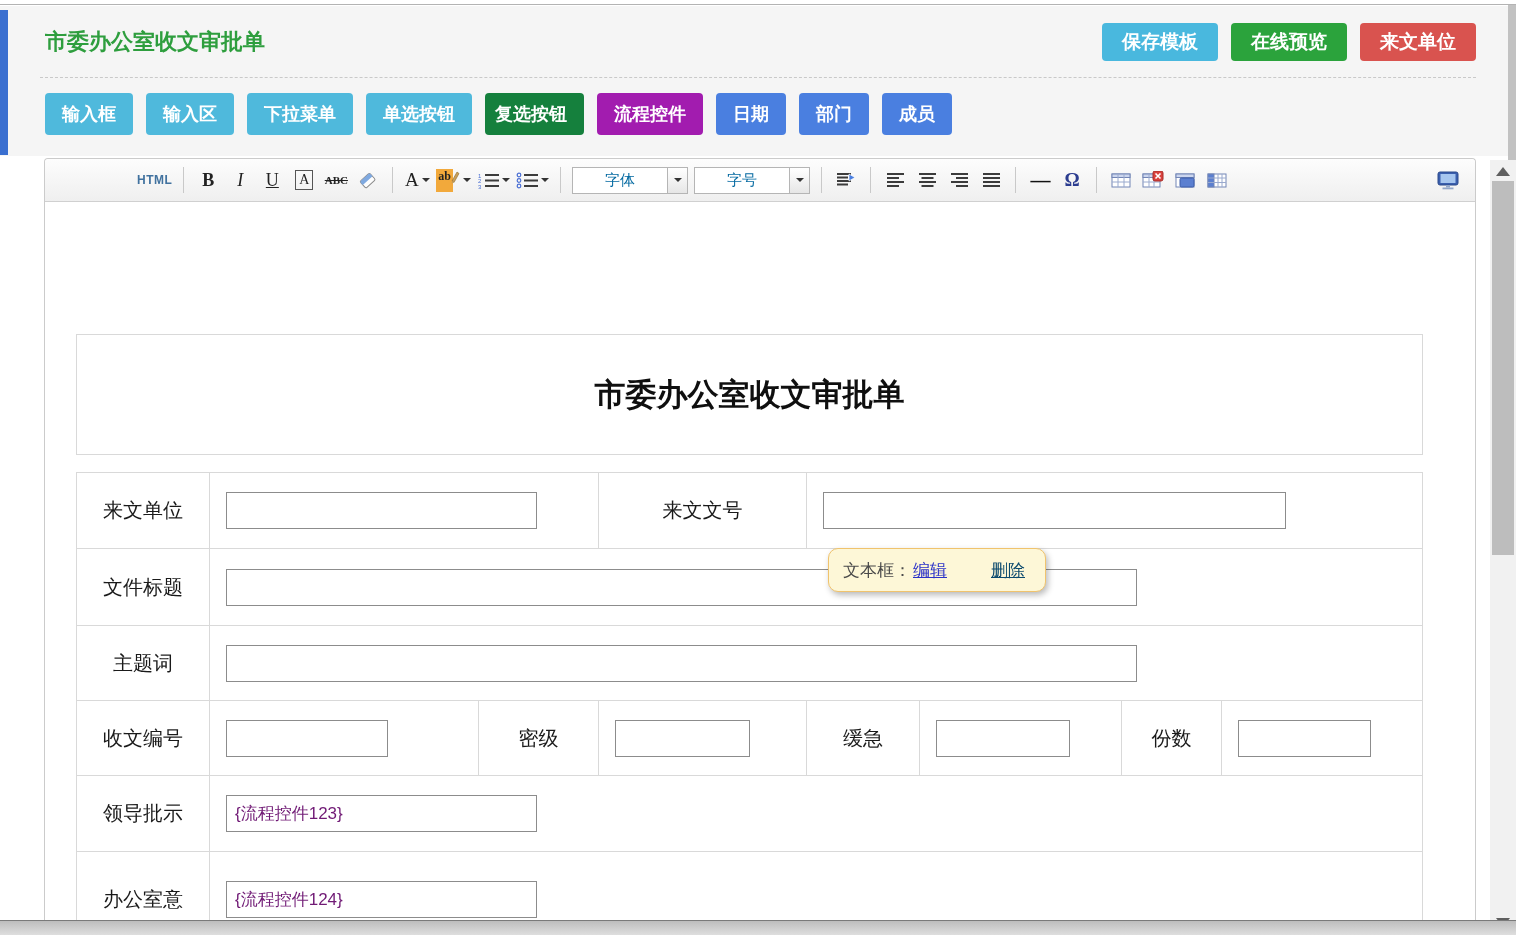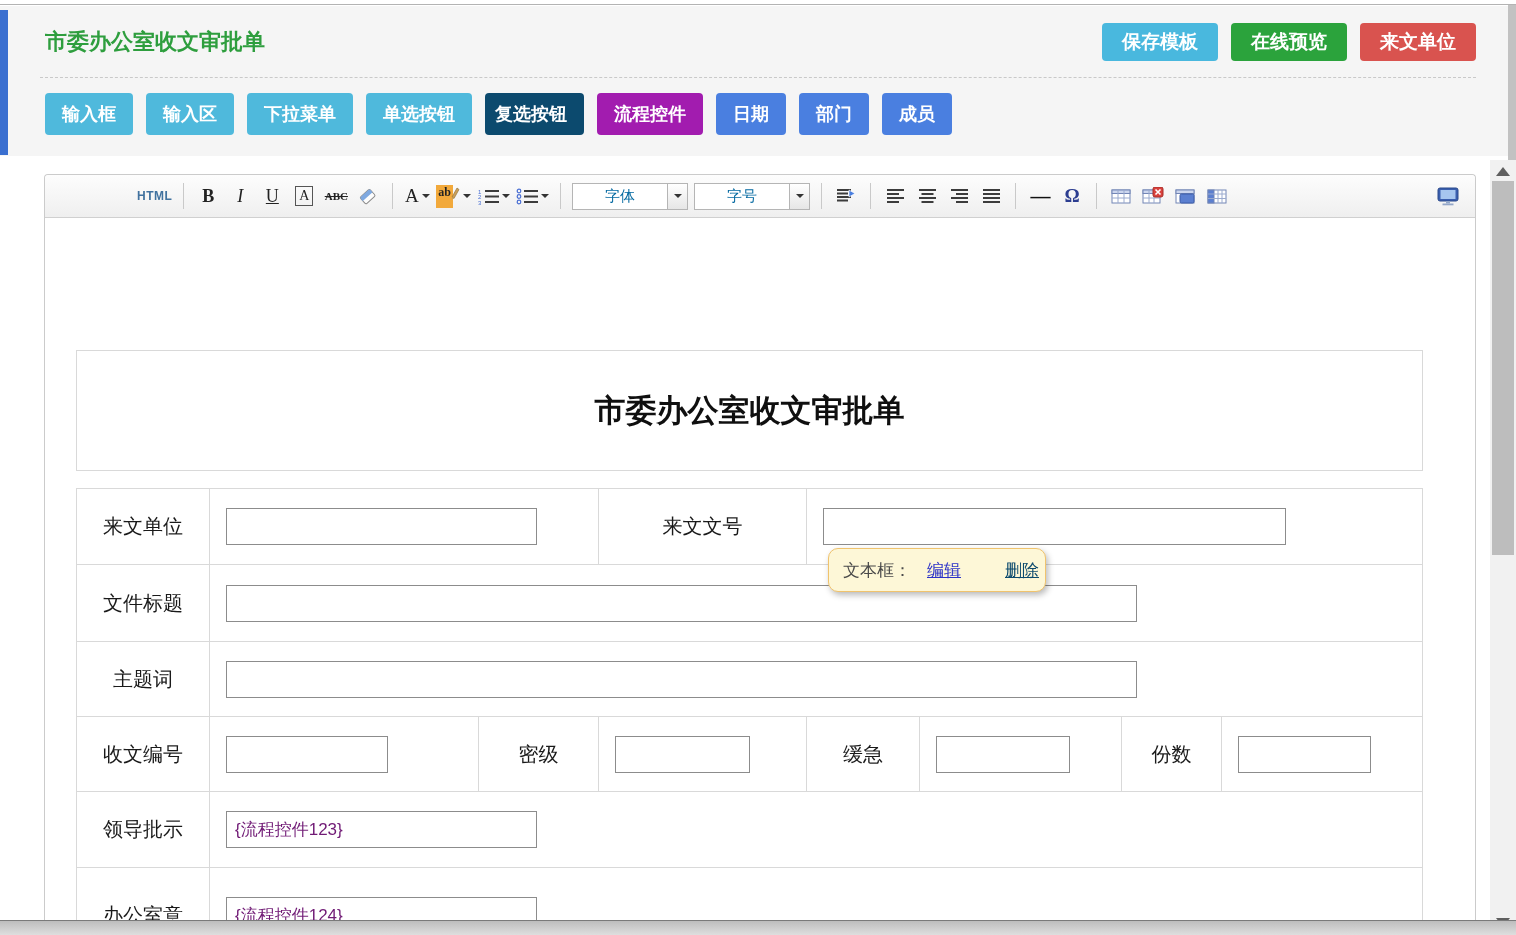--- a/index.html
+++ b/index.html
@@ -24,21 +24,21 @@
   .header-actions { margin-left:auto; display:flex; gap:13px; }
   .action-btn { height:38px; padding:0 20px; border:none; border-radius:4px; color:#fff;
                 font-family:"Liberation Serif","DejaVu Serif",serif; font-weight:bold;
                 font-size:19px; display:flex; align-items:center; cursor:pointer; }
   .header-row2 { margin:15px 40px 0 45px; display:flex; gap:13px; }
   .ctl-btn { height:42px; padding:0 17px; border:none; border-radius:4px; color:#fff;
              font-family:"Liberation Serif","DejaVu Serif",serif; font-weight:bold;
              font-size:18px; display:flex; align-items:center; cursor:pointer; }
 
   
-  .editor { position:absolute; left:44px; top:174px; width:1432px; bottom:0;
+  .editor { position:absolute; left:44px; top:158px; width:1432px; bottom:0;
             border:1px solid #cbcbcb; border-bottom:none; border-radius:4px 4px 0 0; background:#fff; }
   .toolbar { height:43px; background:linear-gradient(#fdfdfd,#efefef);
              border-bottom:1px solid #d0d0d0; border-radius:4px 4px 0 0;
              display:flex; align-items:center; padding:0 14px 0 92px; gap:6px; }
   .tb-sep { width:1px; height:26px; background:#c9c9c9; margin:0 5px; flex:none; }
   .tb-btn { min-width:26px; height:28px; display:flex; align-items:center; justify-content:center;
             border-radius:3px; cursor:pointer; color:#222; flex:none;
             font-family:"Liberation Serif","DejaVu Serif",serif; font-size:18px; }
   .tb-html { font-family:"Liberation Sans","DejaVu Sans",sans-serif; font-size:12px; font-weight:bold;
              color:#41729f; letter-spacing:.5px; }
@@ -82,21 +82,21 @@
   .w202 { width:202px; } .w100 { width:100px; }
   .h76 { height:76px; } .h77 { height:77px; } .h75 { height:75px; } .h95 { height:95px; }
 
   
   .ctl-tooltip { position:absolute; left:828px; top:548px; width:218px; height:44px; z-index:20;
                  background:#fdf7d7; border:1px solid #f0c36d; border-radius:10px;
                  box-shadow:2px 3px 6px rgba(0,0,0,.28); display:flex; align-items:center;
                  padding:0 14px; font-family:"Liberation Serif","DejaVu Serif",serif;
                  font-size:17px; color:#4a4a4a; white-space:nowrap; }
   .ctl-tooltip a { text-decoration:underline; cursor:pointer; }
-  .tt-edit { margin-left:16px; }
+  .tt-edit { margin-left:2px; }
   .tt-del { margin-left:44px; }
 
   
   .scrollbar { position:absolute; right:0; top:160px; bottom:0; width:26px; background:#f1f1f1; z-index:25; }
   .sb-arrow { position:absolute; left:6px; width:0; height:0;
               border-left:7px solid transparent; border-right:7px solid transparent; }
   .sb-up { top:7px; border-bottom:9px solid #5f5f5f; }
   .sb-down { bottom:8px; border-top:9px solid #5f5f5f; }
   .sb-thumb { position:absolute; top:21px; left:2px; right:2px; height:374px; background:#bdbdbd; }
   .bottom-bar { position:absolute; left:0; bottom:0; width:1516px; height:15px; z-index:30;
@@ -121,21 +121,21 @@
         <button class="action-btn" style="background: rgb(73, 184, 222);">保存模板</button>
         <button class="action-btn" style="background: rgb(43, 163, 60);">在线预览</button>
         <button class="action-btn" style="background: rgb(217, 83, 79);">来文单位</button>
       </div>
     </div>
     <div class="header-row2">
       <button class="ctl-btn" style="background: rgb(79, 185, 220);">输入框</button>
       <button class="ctl-btn" style="background: rgb(79, 185, 220);">输入区</button>
       <button class="ctl-btn" style="background: rgb(79, 185, 220);">下拉菜单</button>
       <button class="ctl-btn" style="background: rgb(79, 185, 220);">单选按钮</button>
-      <button class="ctl-btn" style="background: #0c4a6e; padding-left: 10px;">复选按钮</button>
+      <button class="ctl-btn" style="background: #15803d; padding-left: 10px;">复选按钮</button>
       <button class="ctl-btn" style="background: #a21caf;">流程控件</button>
       <button class="ctl-btn" style="background: rgb(74, 127, 224);">日期</button>
       <button class="ctl-btn" style="background: rgb(74, 127, 224);">部门</button>
       <button class="ctl-btn" style="background: rgb(74, 127, 224);">成员</button>
     </div>
   </div>
 
   <div class="editor">
 
     <div class="toolbar">

